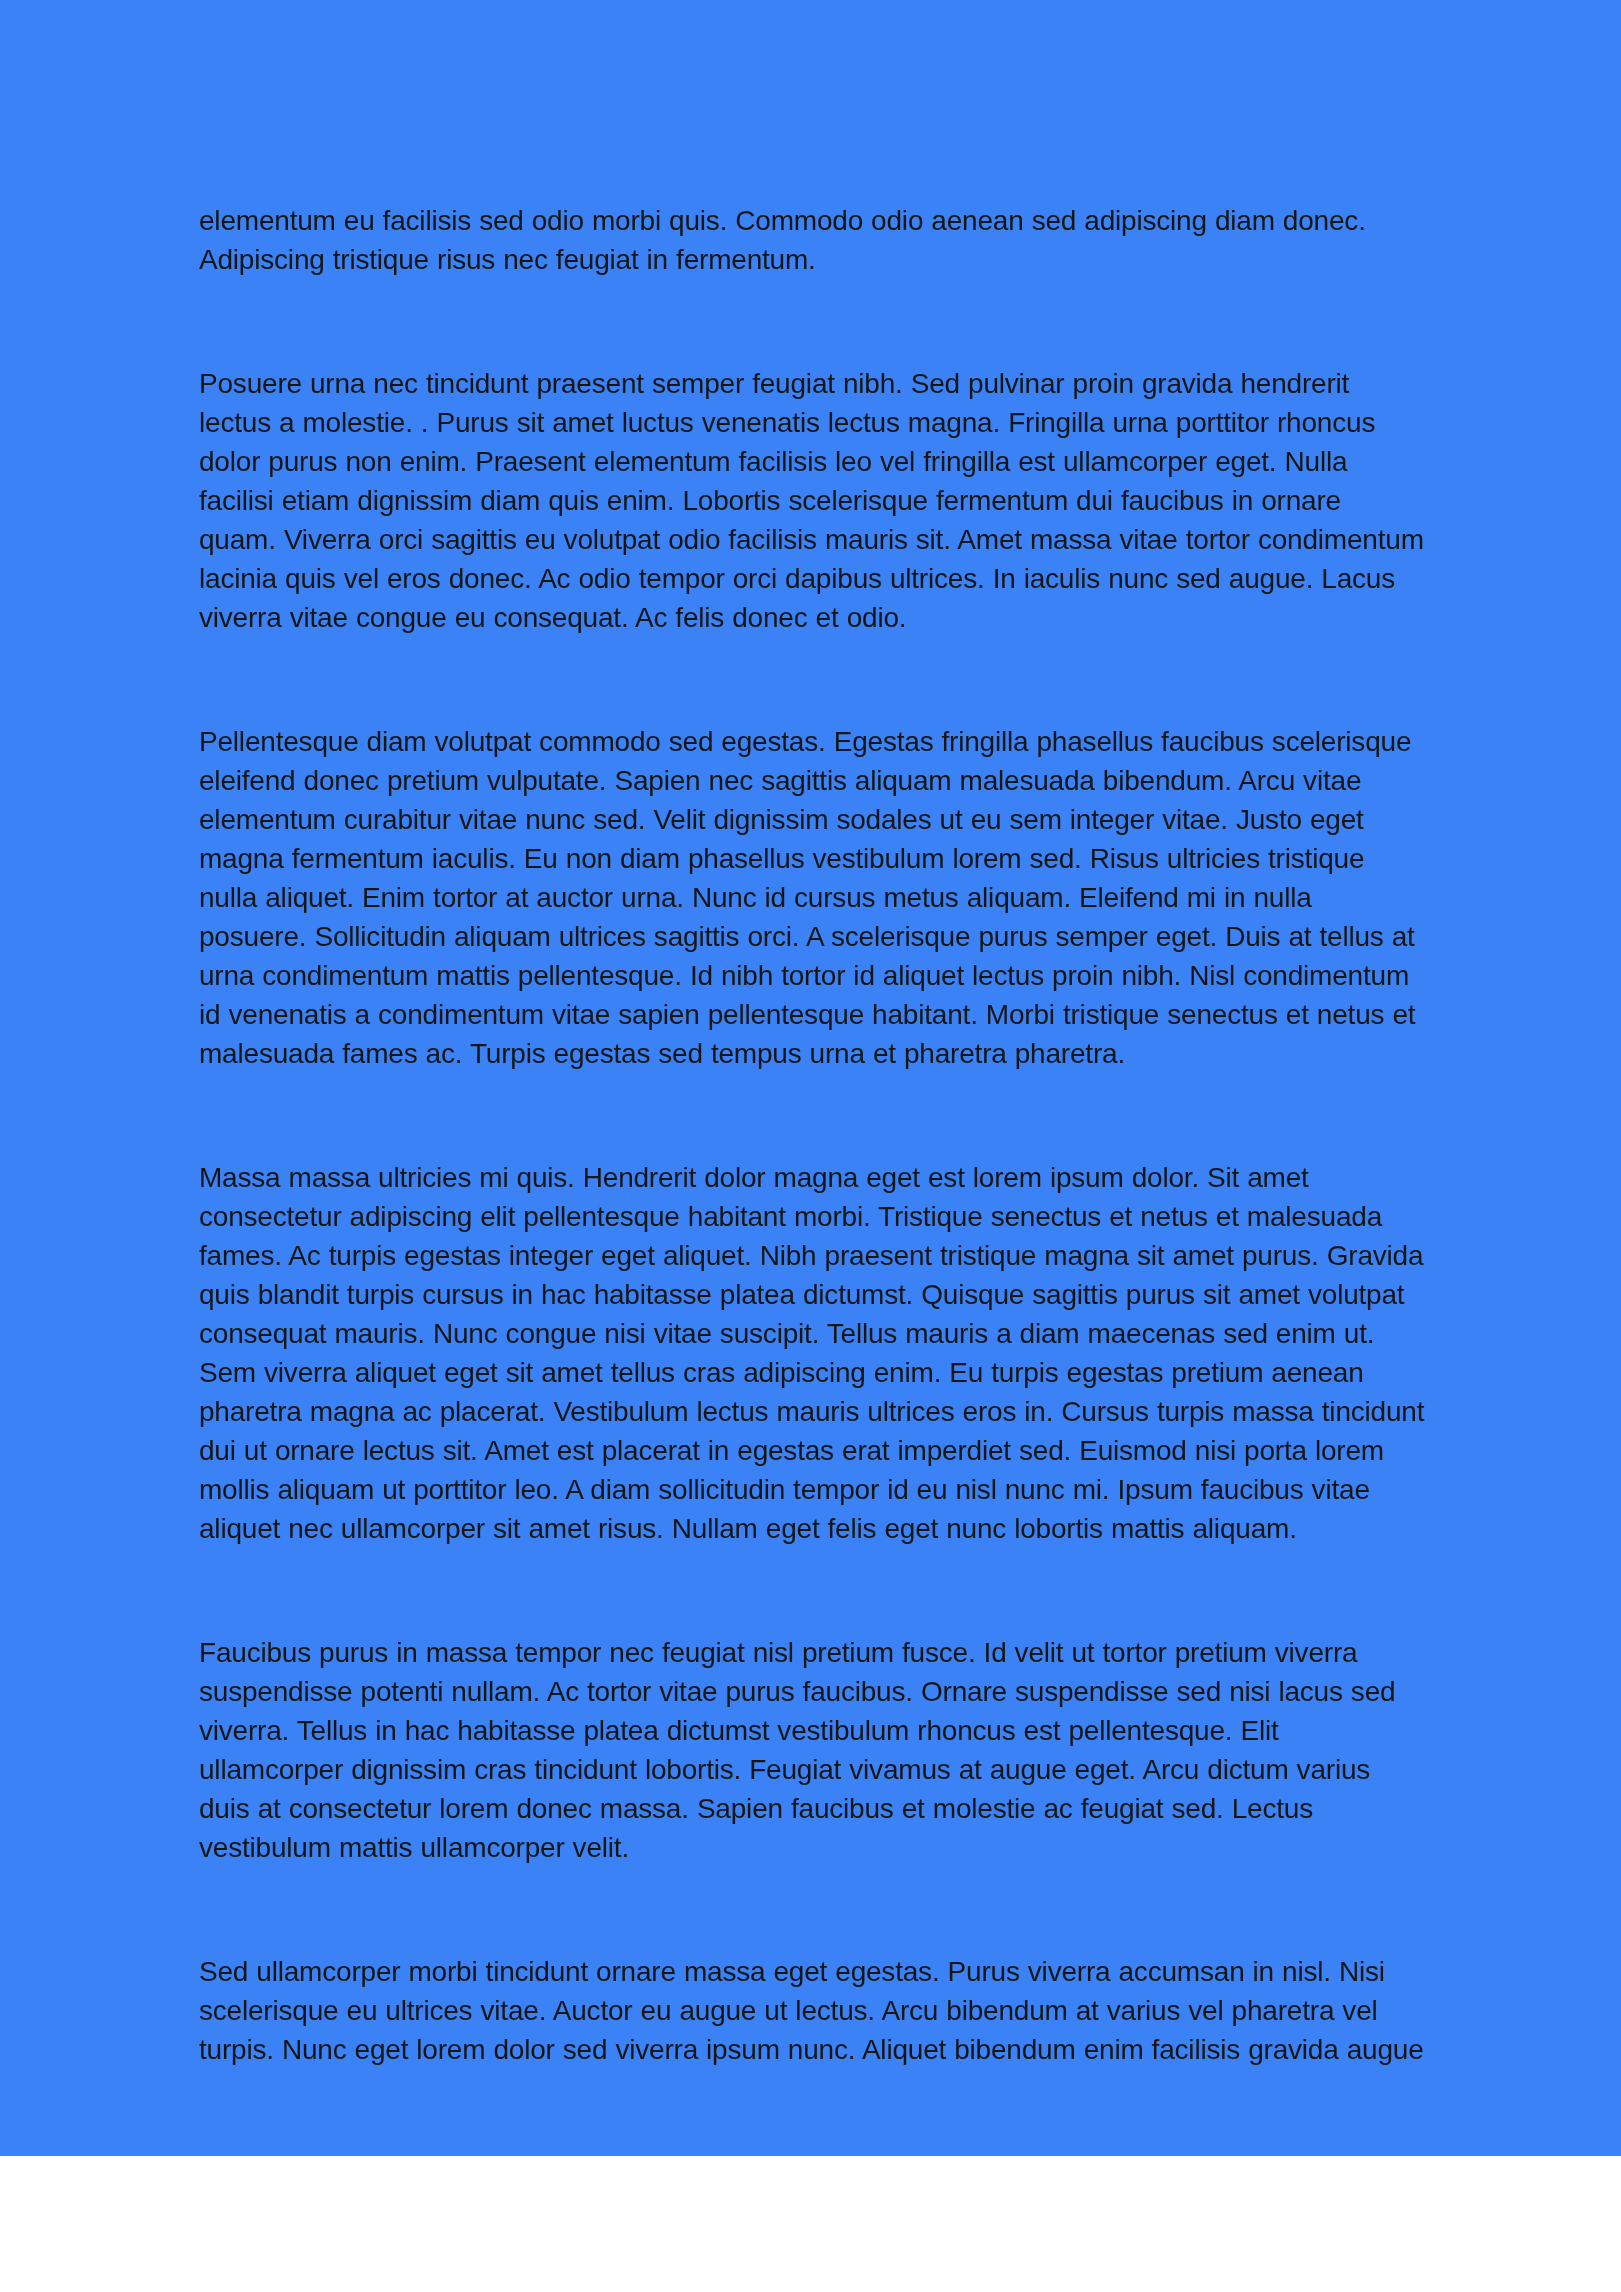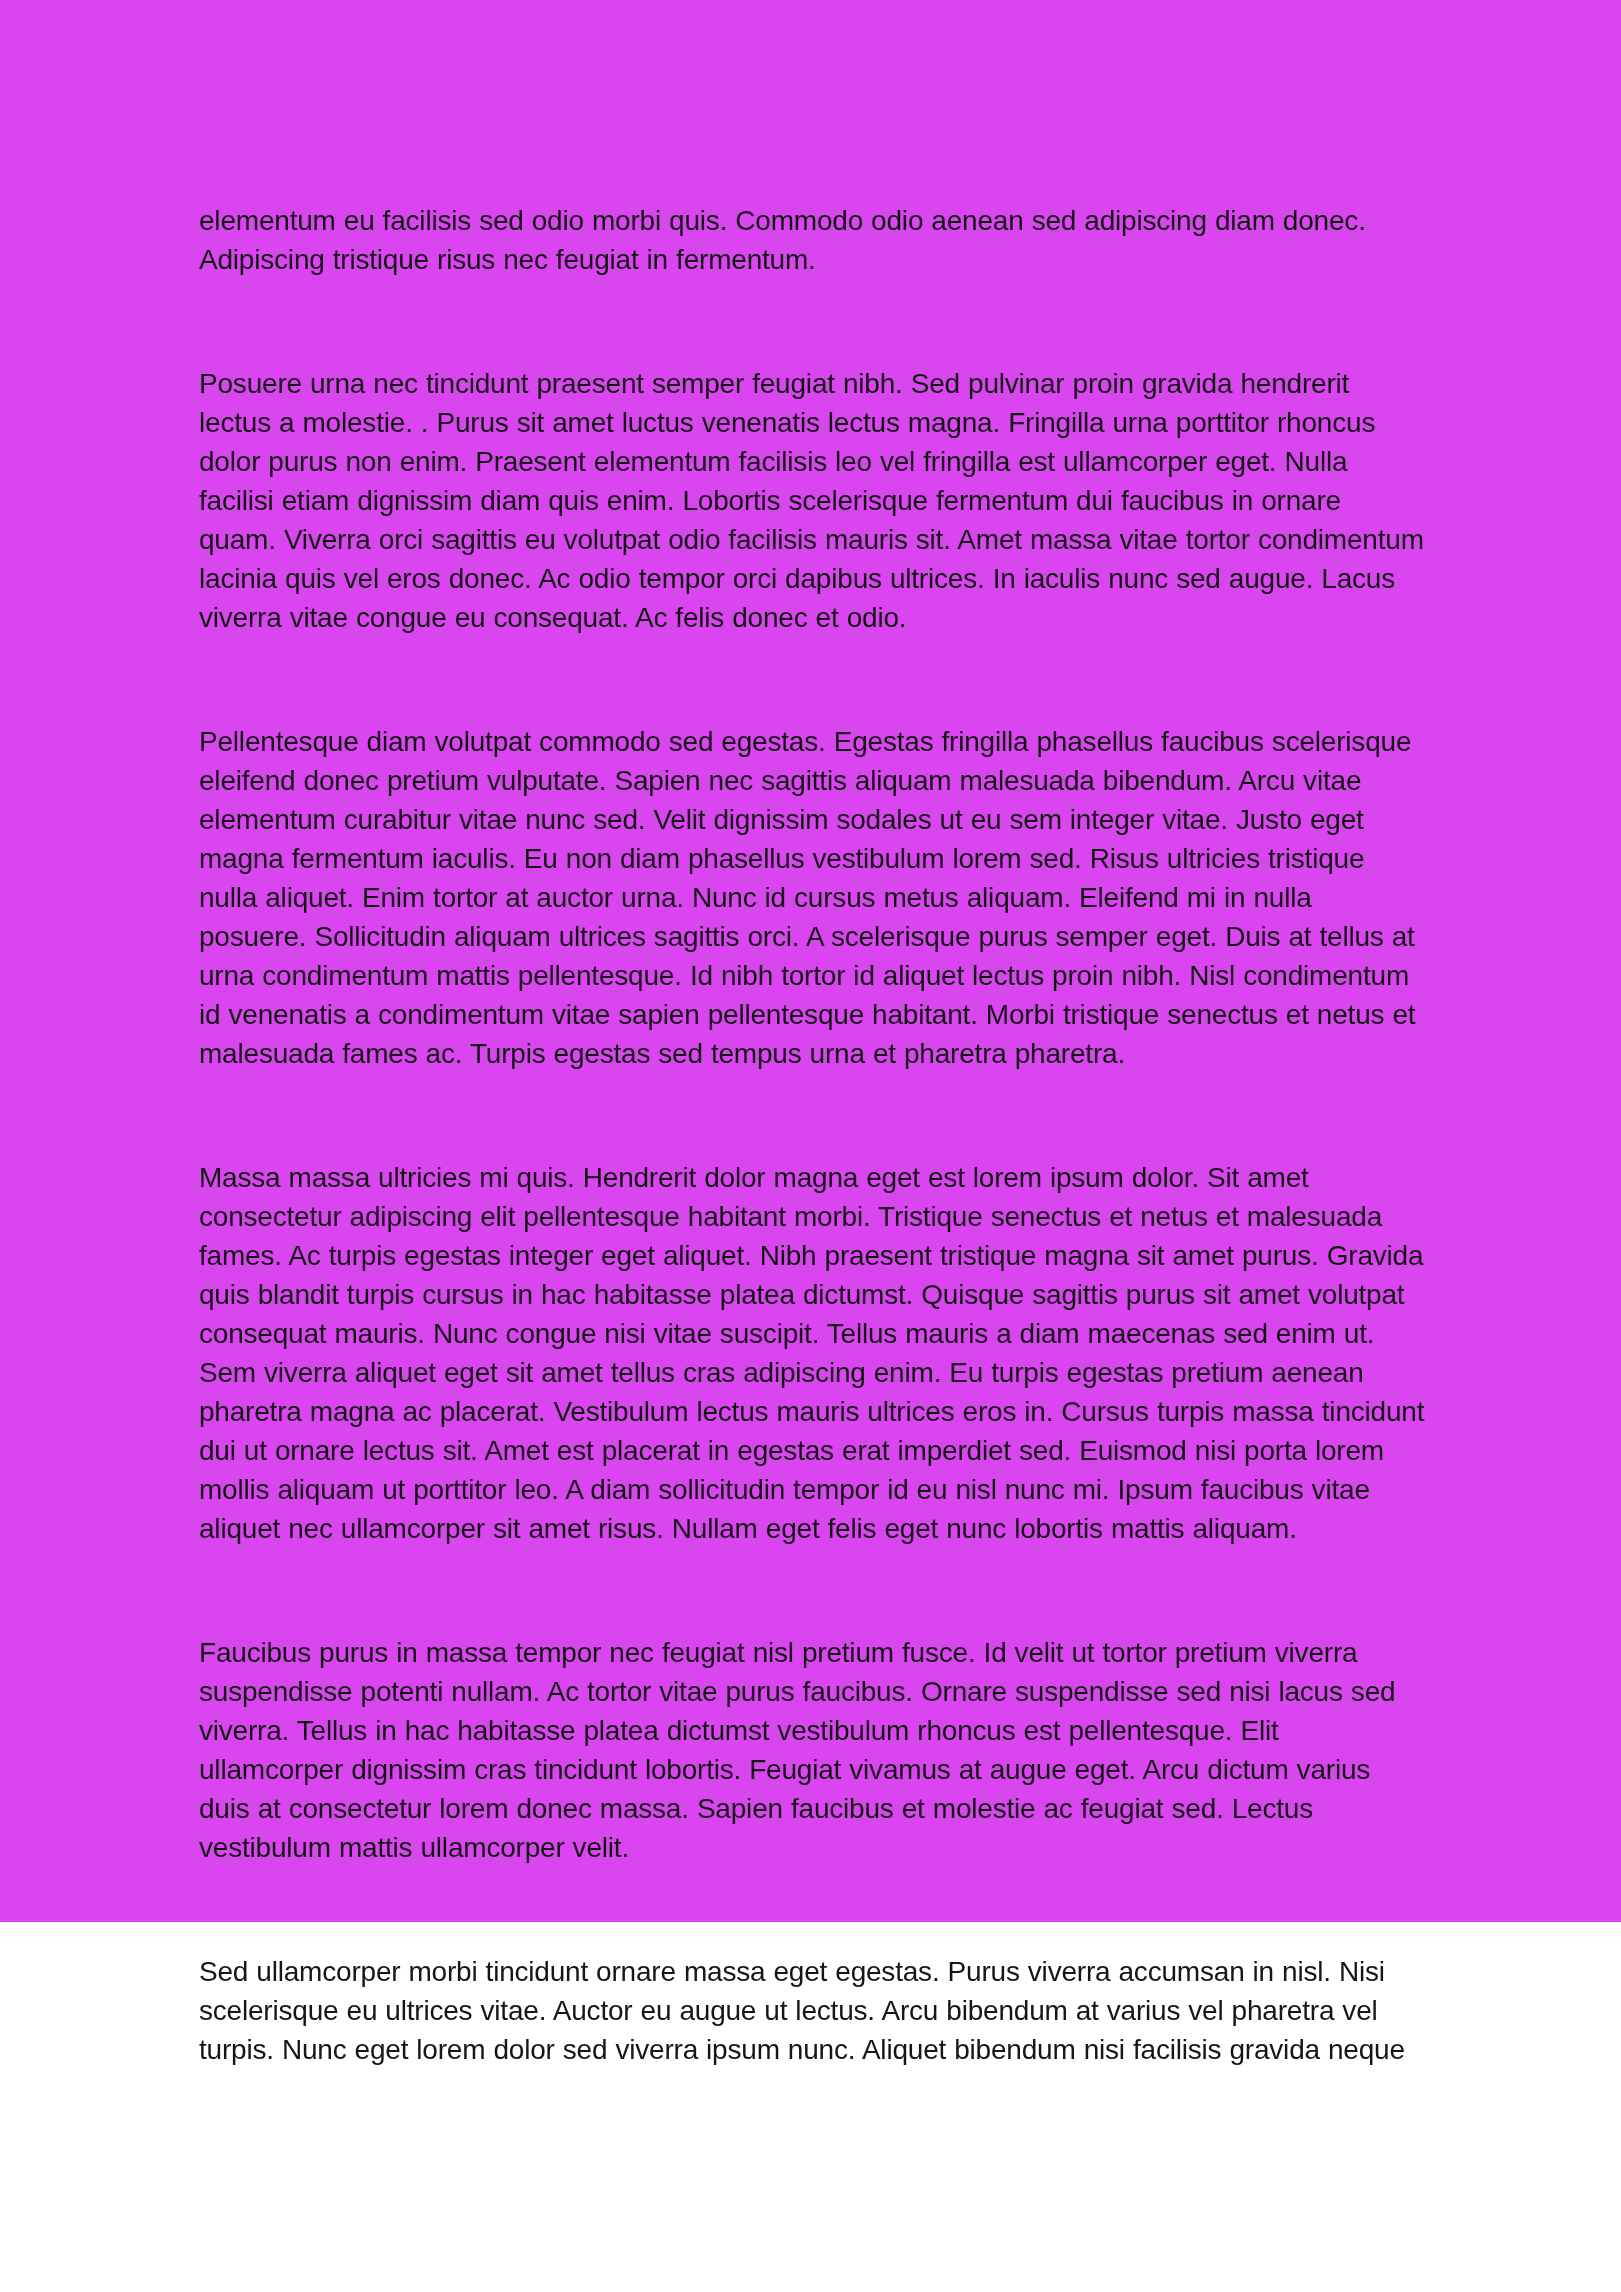--- a/index.html
+++ b/index.html
@@ -9,22 +9,22 @@
   }
   body {
     width: 1621px;
     height: 2293px;
     overflow: hidden;
     font-family: "Liberation Sans", sans-serif;
   }
   .page {
     box-sizing: border-box;
     width: 1621px;
-    height: 1922px;
-    background: #d946ef;
+    height: 2156px;
+    background: #3b82f6;
     padding: 201px 196px 0 199px;
   }
   .page p {
     margin: 0 0 85px 0;
     font-size: 28px;
     line-height: 39px;
     letter-spacing: -0.2px;
     color: #161616;
     text-align: left;
     word-spacing: 0.5px;
@@ -32,15 +32,15 @@
 </style>
 </head>
 <body>
 
 <div class="page">
   <p>elementum eu facilisis sed odio morbi quis. Commodo odio aenean sed adipiscing diam donec. Adipiscing tristique risus nec feugiat in fermentum.</p>
   <p>Posuere urna nec tincidunt praesent semper feugiat nibh. Sed pulvinar proin gravida hendrerit lectus a molestie. . Purus sit amet luctus venenatis lectus magna. Fringilla urna porttitor rhoncus dolor purus non enim. Praesent elementum facilisis leo vel fringilla est ullamcorper eget. Nulla facilisi etiam dignissim diam quis enim. Lobortis scelerisque fermentum dui faucibus in ornare quam. Viverra orci sagittis eu volutpat odio facilisis mauris sit. Amet massa vitae tortor condimentum lacinia quis vel eros donec. Ac odio tempor orci dapibus ultrices. In iaculis nunc sed augue. Lacus viverra vitae congue eu consequat. Ac felis donec et odio.</p>
   <p>Pellentesque diam volutpat commodo sed egestas. Egestas fringilla phasellus faucibus scelerisque eleifend donec pretium vulputate. Sapien nec sagittis aliquam malesuada bibendum. Arcu vitae elementum curabitur vitae nunc sed. Velit dignissim sodales ut eu sem integer vitae. Justo eget magna fermentum iaculis. Eu non diam phasellus vestibulum lorem sed. Risus ultricies tristique nulla aliquet. Enim tortor at auctor urna. Nunc id cursus metus aliquam. Eleifend mi in nulla posuere. Sollicitudin aliquam ultrices sagittis orci. A scelerisque purus semper eget. Duis at tellus at urna condimentum mattis pellentesque. Id nibh tortor id aliquet lectus proin nibh. Nisl condimentum id venenatis a condimentum vitae sapien pellentesque habitant. Morbi tristique senectus et netus et malesuada fames ac. Turpis egestas sed tempus urna et pharetra pharetra.</p>
   <p>Massa massa ultricies mi quis. Hendrerit dolor magna eget est lorem ipsum dolor. Sit amet consectetur adipiscing elit pellentesque habitant morbi. Tristique senectus et netus et malesuada fames. Ac turpis egestas integer eget aliquet. Nibh praesent tristique magna sit amet purus. Gravida quis blandit turpis cursus in hac habitasse platea dictumst. Quisque sagittis purus sit amet volutpat consequat mauris. Nunc congue nisi vitae suscipit. Tellus mauris a diam maecenas sed enim ut. Sem viverra aliquet eget sit amet tellus cras adipiscing enim. Eu turpis egestas pretium aenean pharetra magna ac placerat. Vestibulum lectus mauris ultrices eros in. Cursus turpis massa tincidunt dui ut ornare lectus sit. Amet est placerat in egestas erat imperdiet sed. Euismod nisi porta lorem mollis aliquam ut porttitor leo. A diam sollicitudin tempor id eu nisl nunc mi. Ipsum faucibus vitae aliquet nec ullamcorper sit amet risus. Nullam eget felis eget nunc lobortis mattis aliquam.</p>
   <p>Faucibus purus in massa tempor nec feugiat nisl pretium fusce. Id velit ut tortor pretium viverra suspendisse potenti nullam. Ac tortor vitae purus faucibus. Ornare suspendisse sed nisi lacus sed viverra. Tellus in hac habitasse platea dictumst vestibulum rhoncus est pellentesque. Elit ullamcorper dignissim cras tincidunt lobortis. Feugiat vivamus at augue eget. Arcu dictum varius duis at consectetur lorem donec massa. Sapien faucibus et molestie ac feugiat sed. Lectus vestibulum mattis ullamcorper velit.</p>
-  <p>Sed ullamcorper morbi tincidunt ornare massa eget egestas. Purus viverra accumsan in nisl. Nisi scelerisque eu ultrices vitae. Auctor eu augue ut lectus. Arcu bibendum at varius vel pharetra vel turpis. Nunc eget lorem dolor sed viverra ipsum nunc. Aliquet bibendum nisi facilisis gravida neque</p>
+  <p>Sed ullamcorper morbi tincidunt ornare massa eget egestas. Purus viverra accumsan in nisl. Nisi scelerisque eu ultrices vitae. Auctor eu augue ut lectus. Arcu bibendum at varius vel pharetra vel turpis. Nunc eget lorem dolor sed viverra ipsum nunc. Aliquet bibendum enim facilisis gravida augue</p>
 </div>
 
 
 </body></html>

